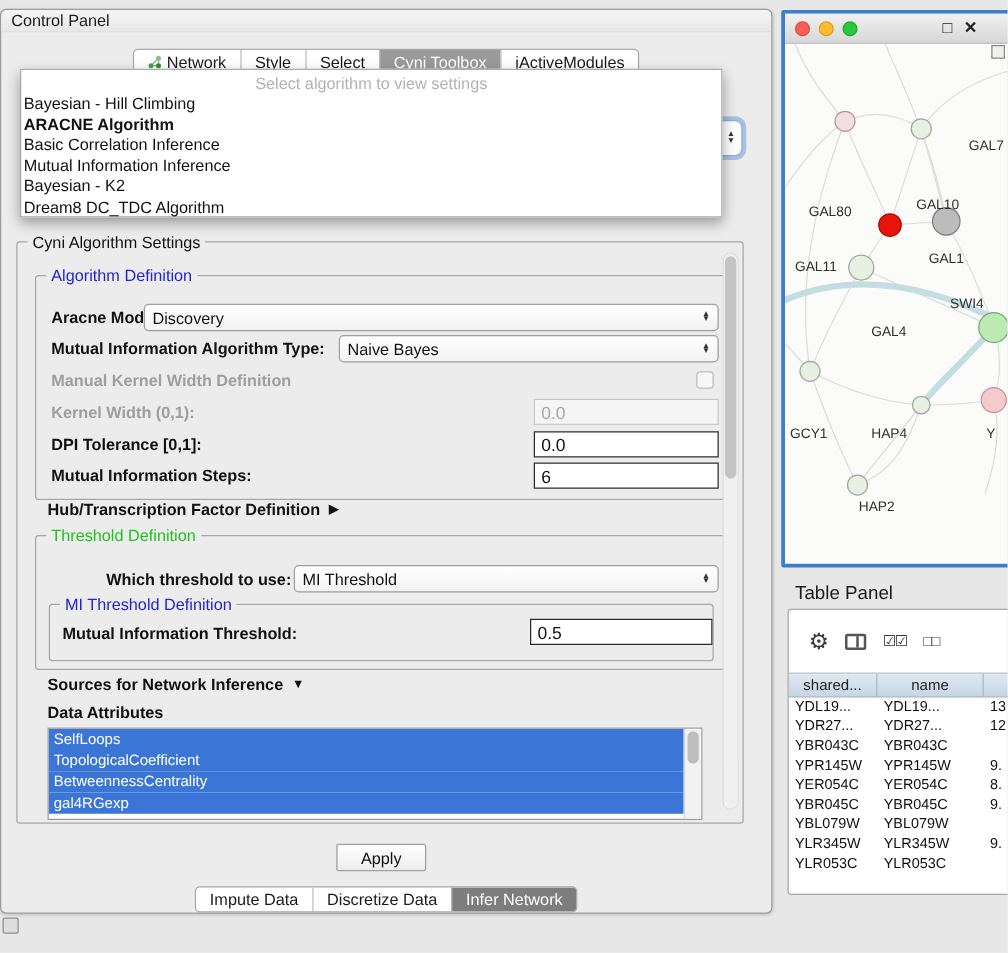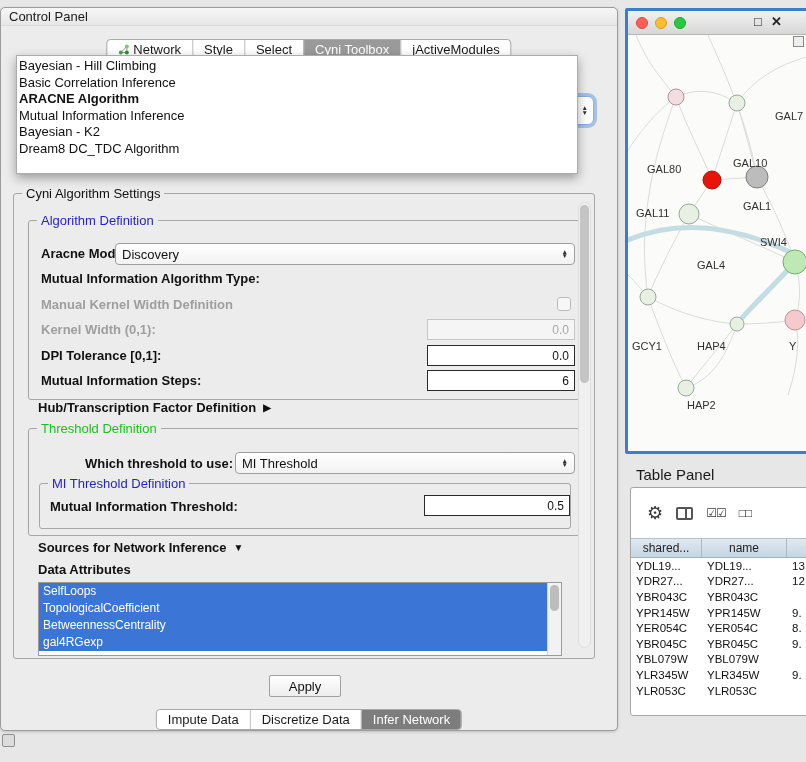--- a/index.html
+++ b/index.html
@@ -34,21 +34,21 @@
   .threshold{left:14px;top:234px;width:552px;height:108px}
   .mi-group{left:10px;top:54px;width:532px;height:46px}
 
   .lbl{position:absolute;font-size:13px;font-weight:bold;color:#111;white-space:nowrap}
   .lbl.dis{color:#9e9e9e}
   .combo{position:absolute;height:22px;background:linear-gradient(#ffffff,#f2f2f2);border:1px solid #9e9e9e;border-radius:4px;display:flex;align-items:center;padding:0 6px;font-size:13px}
   .combo-text{flex:1;overflow:hidden;white-space:nowrap}
   .arrows{display:flex;flex-direction:column;align-items:center;justify-content:center;line-height:4.5px;font-size:6.5px;color:#333;margin-left:6px}
   .arrows::before{content:"▲"}
   .arrows::after{content:"▼"}
-  .num{position:absolute;height:21px;border:1px solid #2a2a2a;background:#fff;font-size:12px;text-align:right;padding:0 5px;font-family:"Liberation Sans",sans-serif;color:#111}
+  .num{position:absolute;height:21px;border:1px solid #2a2a2a;background:#fff;font-size:14px;text-align:left;padding:0 5px;font-family:"Liberation Sans",sans-serif;color:#111}
   .num.dis{border-color:#c6c6c6;background:#f5f5f5;color:#a8a8a8}
   .checkbox{position:absolute;width:14px;height:14px;border:1px solid #bcbcbc;border-radius:3px;background:#f7f7f7}
 
   .disclosure{position:absolute;font-size:13px;font-weight:bold;color:#111;white-space:nowrap;display:flex;align-items:center;gap:7px}
   .tri{font-size:10px;color:#111;line-height:10px}
   .tri-right::before{content:"▶"}
   .tri-down::before{content:"▼"}
 
   .attr-list{position:absolute;left:24px;top:388px;width:524px;height:74px;background:#fff;border:1px solid #9a9a9a;overflow:hidden}
   .attr-item{height:17px;line-height:17px;padding-left:4px;font-size:12px;width:calc(100% - 14px);color:#111;white-space:nowrap}
@@ -139,20 +139,24 @@
       <div class="group algo-def">
         <span class="legend blue">Algorithm Definition</span>
 
         <span class="lbl" style="left:12px;top:25px">Aracne Mode:</span>
         <div class="combo" style="left:86px;top:22px;width:460px">
           <span class="combo-text">Discovery</span>
           <span class="arrows"></span>
         </div>
 
         <span class="lbl" style="left:12px;top:50px">Mutual Information Algorithm Type:</span>
+        <div class="combo" style="left:242px;top:47px;width:304px">
+          <span class="combo-text">Naive Bayes</span>
+          <span class="arrows"></span>
+        </div>
 
         <span class="lbl dis" style="left:12px;top:76px">Manual Kernel Width Definition</span>
         <span class="checkbox" style="left:528px;top:76px"></span>
 
         <span class="lbl dis" style="left:12px;top:101px">Kernel Width (0,1):</span>
         <input class="num dis" style="left: 398px; top: 98px; width: 148px;" readonly="" value="0.0">
 
         <span class="lbl" style="left:12px;top:127px">DPI Tolerance [0,1]:</span>
         <input class="num" style="left: 398px; top: 124px; width: 148px;" readonly="" value="0.0">
 
@@ -335,24 +339,25 @@
           <div class="tp-cell" style="width: 40px;"></div>
         </div>
       </div>
   </div>
 
   <div class="combo-fragment">
     <span class="arrows"></span>
   </div>
 
   <div class="popup">
+    <div class="popup-placeholder">Select algorithm to view settings</div>
     <div id="popup-list">
         <div class="popup-item">Bayesian - Hill Climbing</div>
+        <div class="popup-item sel">ARACNE Algorithm</div>
         <div class="popup-item">Basic Correlation Inference</div>
-        <div class="popup-item sel">ARACNE Algorithm</div>
         <div class="popup-item">Mutual Information Inference</div>
         <div class="popup-item">Bayesian - K2</div>
         <div class="popup-item">Dream8 DC_TDC Algorithm</div>
       </div>
   </div>
 
   <div class="mini-icon"></div>
 </div>
 
 </body></html>

